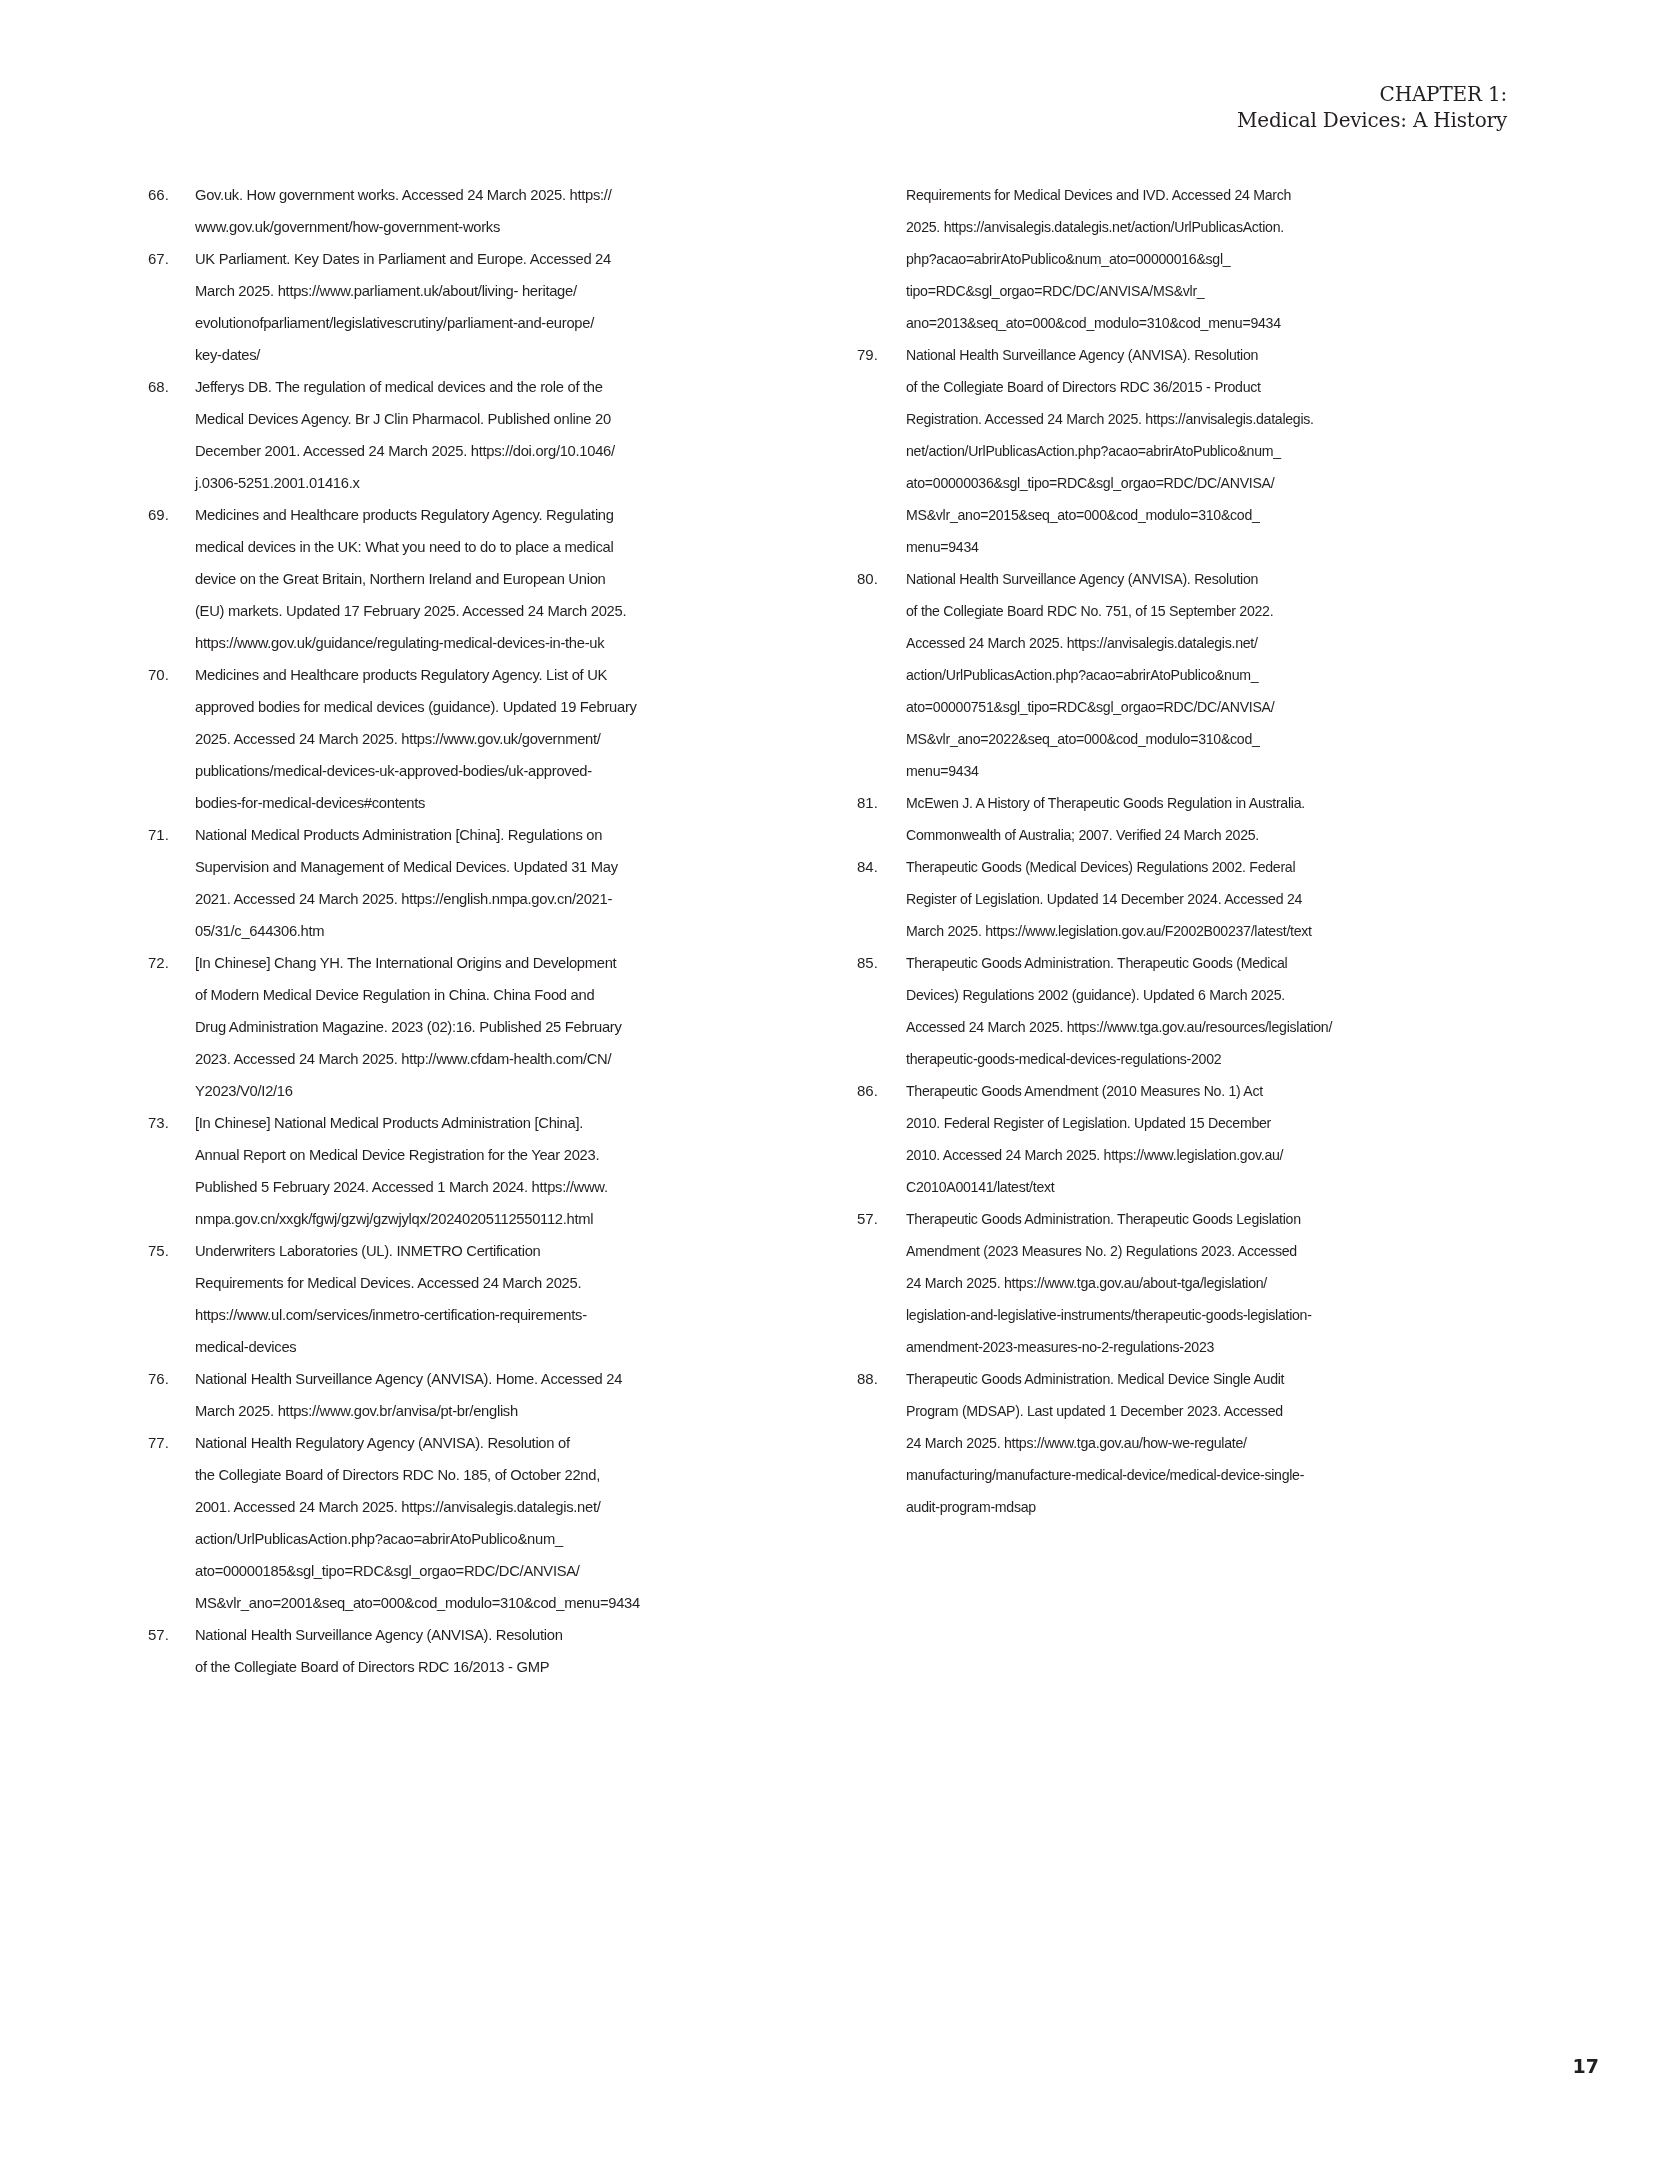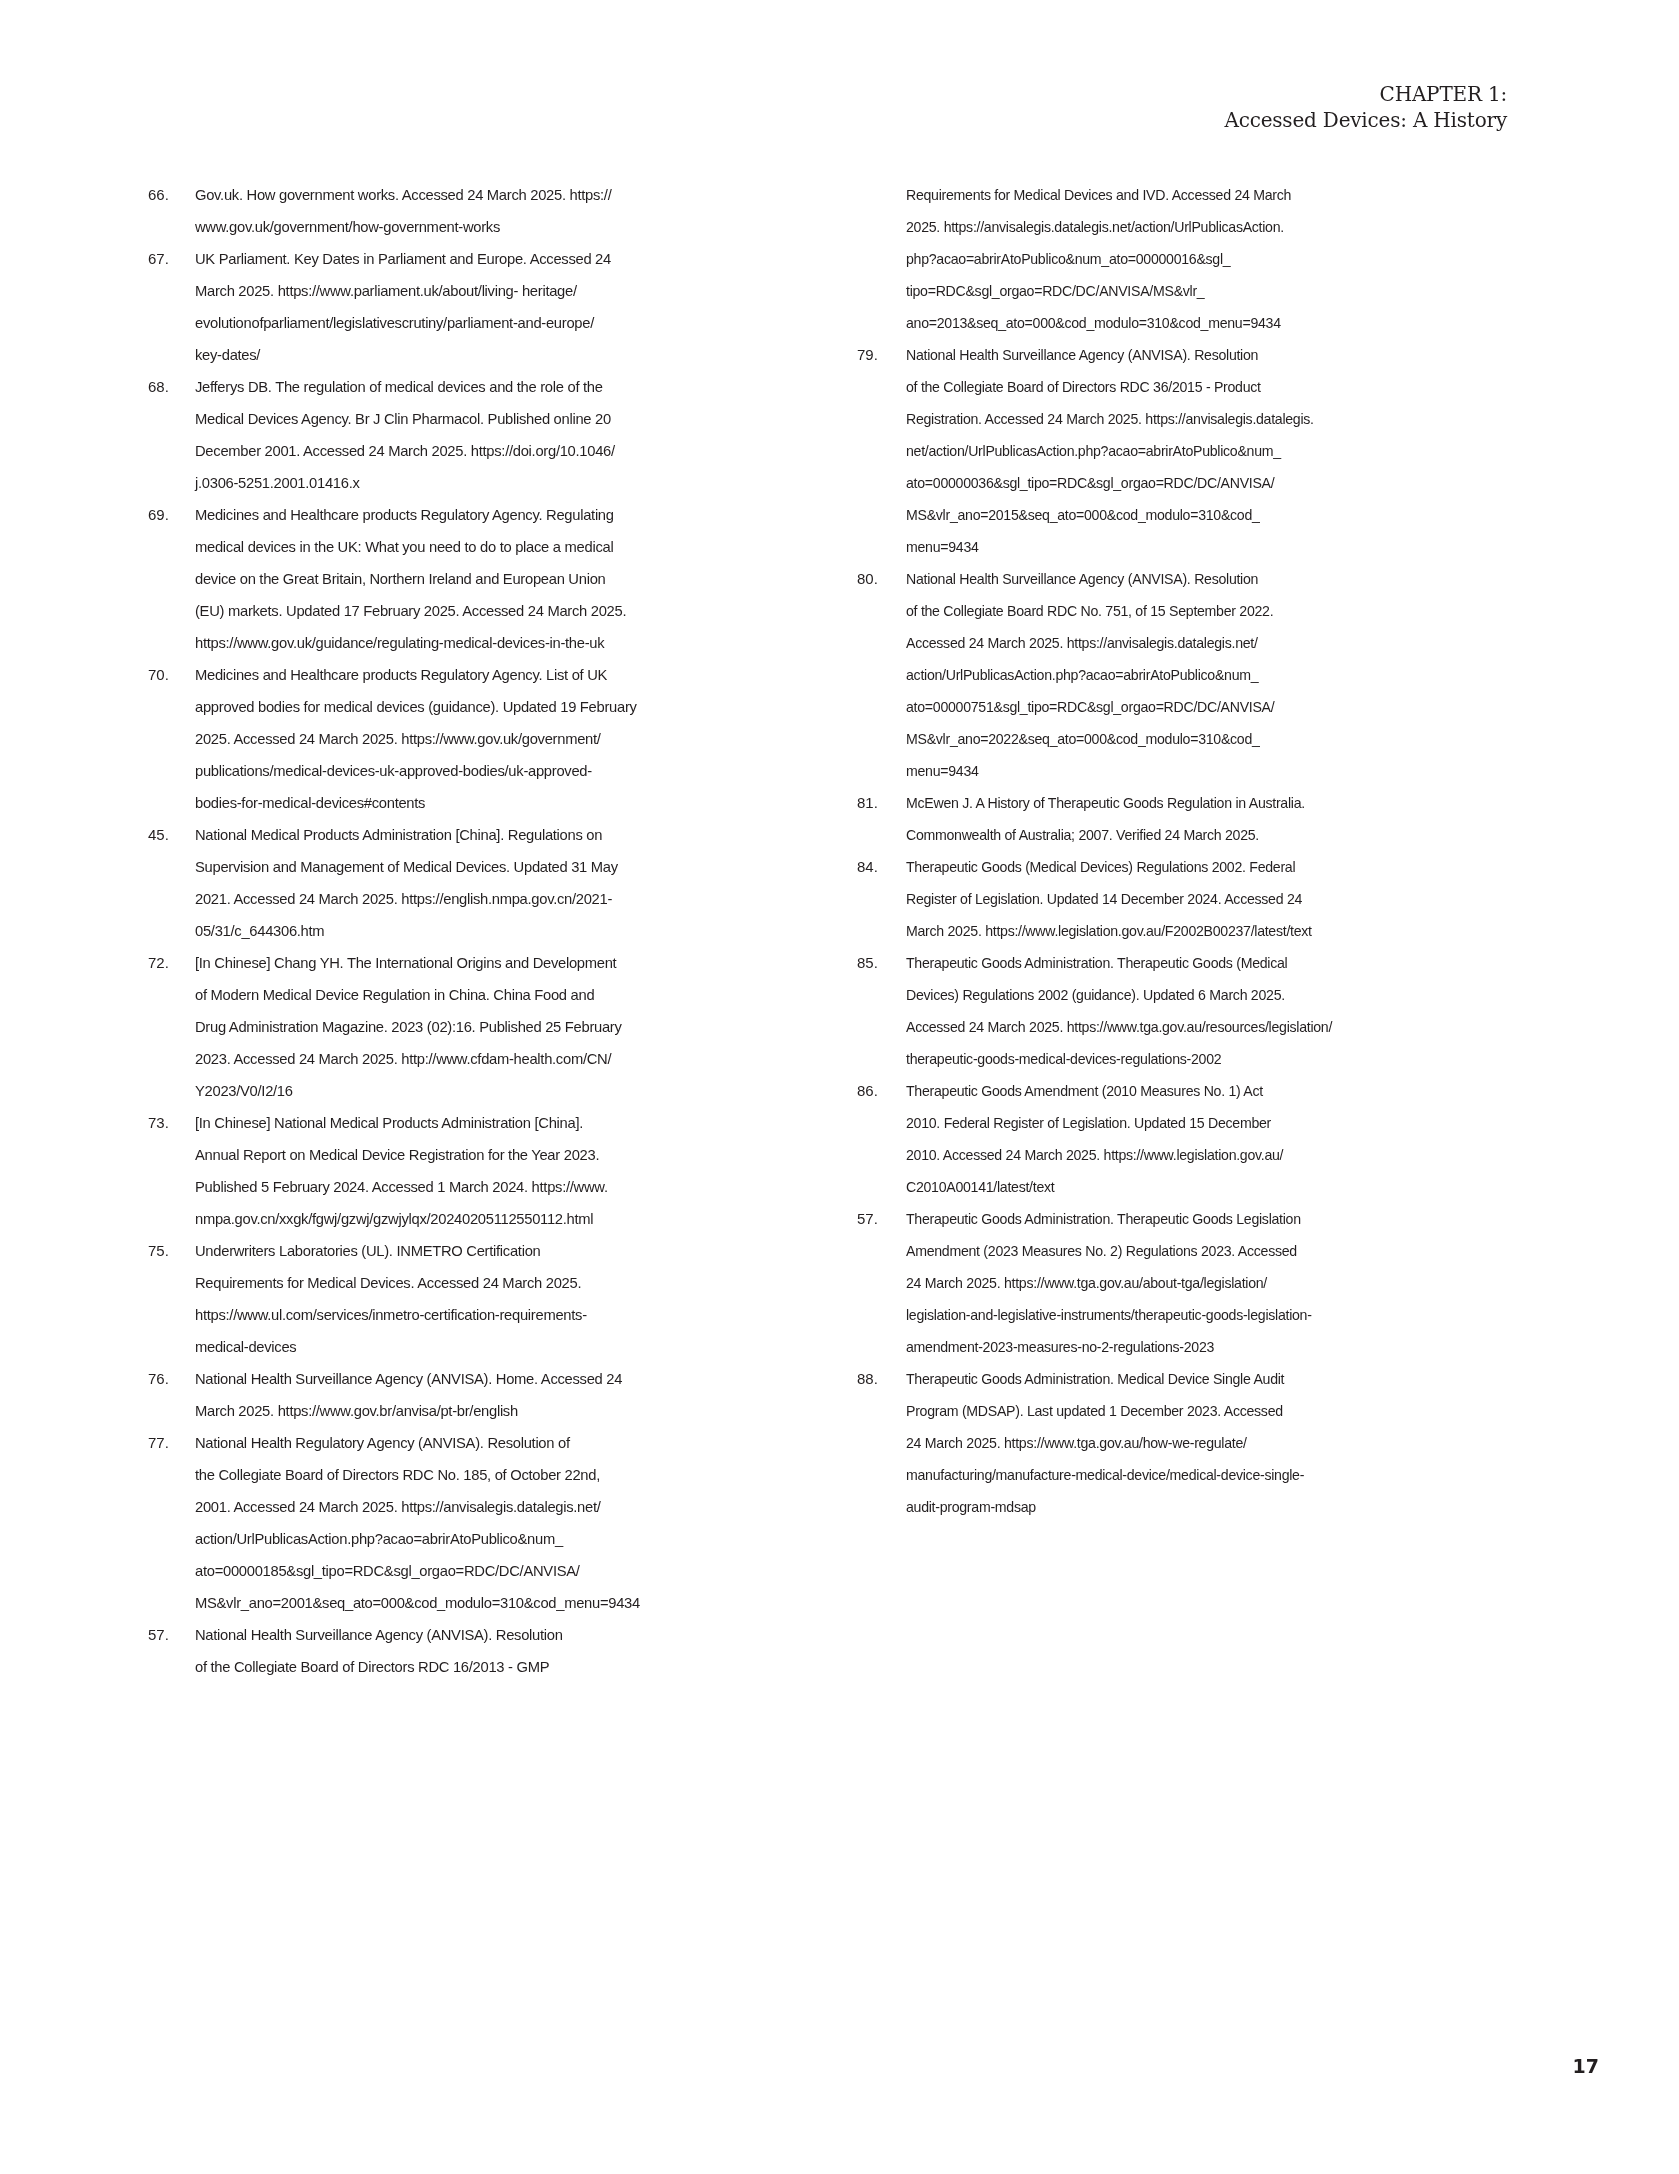--- a/index.html
+++ b/index.html
@@ -21,21 +21,21 @@
   .page-num {
     position: absolute; right: 81px; top: 2055px;
     font-family: "DejaVu Sans", sans-serif; font-weight: bold; font-size: 19px; color: #231f20;
   }
 </style>
 </head>
 <body>
 
 <div class="header">
   <div>CHAPTER 1:</div>
-  <div>Accessed Devices: A History</div>
+  <div>Medical Devices: A History</div>
 </div>
 
 <div class="col left" id="col-left">
     <div class="ref">
       <span class="num">66.</span>
       <span class="line" style="transform: scaleX(0.9846);">Gov.uk. How government works. Accessed 24 March 2025. https://</span>
       <span class="line" style="transform: scaleX(0.9846);">www.gov.uk/government/how-government-works</span>
     </div>
     <div class="ref">
       <span class="num">67.</span>
@@ -61,21 +61,21 @@
     </div>
     <div class="ref">
       <span class="num">70.</span>
       <span class="line" style="transform: scaleX(0.9846);">Medicines and Healthcare products Regulatory Agency. List of UK</span>
       <span class="line" style="transform: scaleX(0.9846);">approved bodies for medical devices (guidance). Updated 19 February</span>
       <span class="line" style="transform: scaleX(0.9846);">2025. Accessed 24 March 2025. https://www.gov.uk/government/</span>
       <span class="line" style="transform: scaleX(0.9846);">publications/medical-devices-uk-approved-bodies/uk-approved-</span>
       <span class="line" style="transform: scaleX(0.9846);">bodies-for-medical-devices#contents</span>
     </div>
     <div class="ref">
-      <span class="num">45.</span>
+      <span class="num">71.</span>
       <span class="line" style="transform: scaleX(0.9846);">National Medical Products Administration [China]. Regulations on</span>
       <span class="line" style="transform: scaleX(0.9846);">Supervision and Management of Medical Devices. Updated 31 May</span>
       <span class="line" style="transform: scaleX(0.9846);">2021. Accessed 24 March 2025. https://english.nmpa.gov.cn/2021-</span>
       <span class="line" style="transform: scaleX(0.9846);">05/31/c_644306.htm</span>
     </div>
     <div class="ref">
       <span class="num">72.</span>
       <span class="line" style="transform: scaleX(0.9846);">[In Chinese] Chang YH. The International Origins and Development</span>
       <span class="line" style="transform: scaleX(0.9846);">of Modern Medical Device Regulation in China. China Food and</span>
       <span class="line" style="transform: scaleX(0.9846);">Drug Administration Magazine. 2023 (02):16. Published 25 February</span>

